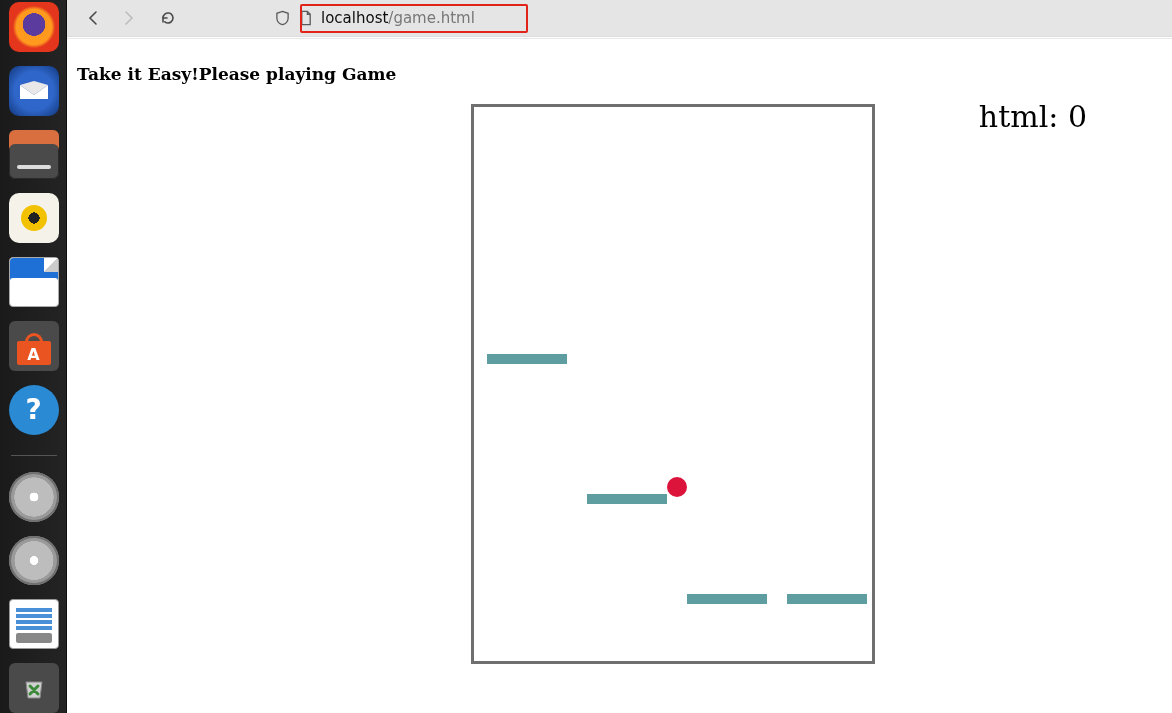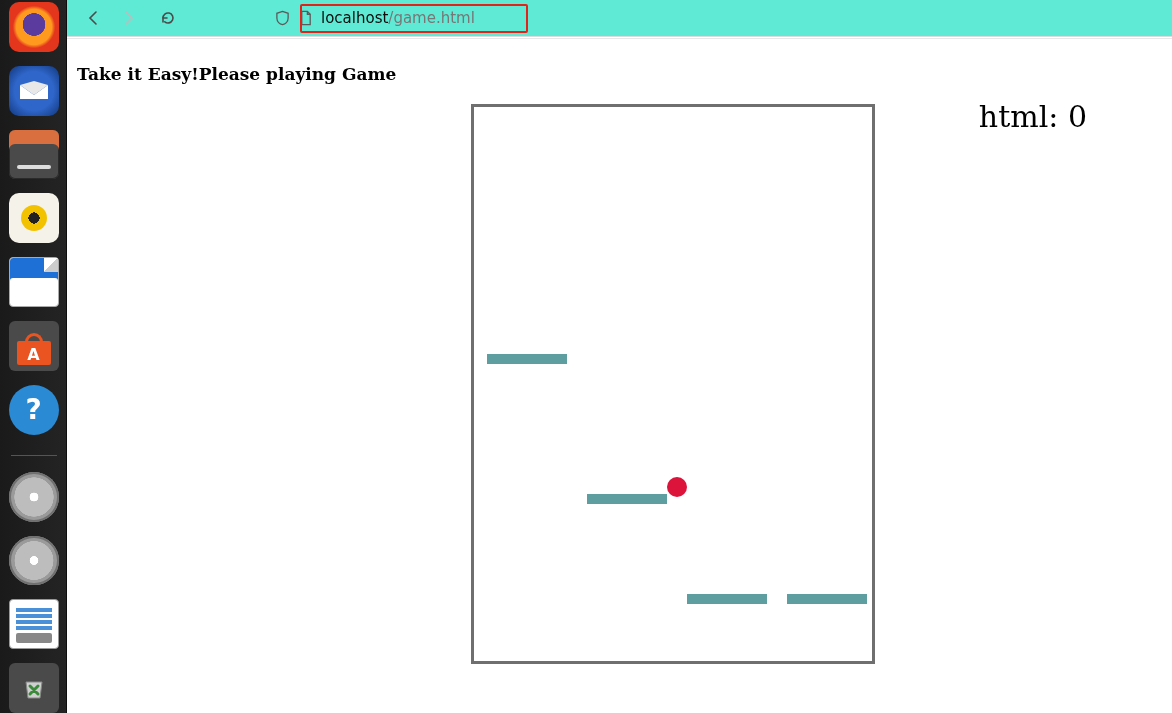--- a/index.html
+++ b/index.html
@@ -32,21 +32,21 @@
   .disk { background: radial-gradient(circle,#fff 0 12%, #bdbdbd 13% 55%, #9a9a9a 56% 100%); border-radius:50%; box-shadow: inset 0 0 0 2px #707070; }
   .textedit { background:#fff; border:1px solid #999; border-radius:4px; }
   .textedit::before { content:""; position:absolute; left:6px; right:6px; top:8px; height:4px; background:#4a90d9; box-shadow:0 6px 0 #4a90d9, 0 12px 0 #4a90d9, 0 18px 0 #4a90d9; }
   .textedit::after { content:""; position:absolute; left:6px; right:6px; bottom:5px; height:10px; background:#888; border-radius:2px; }
   .trash { background:#4a4a4a; border-radius:6px; }
   .trash svg { width:32px; height:32px; }
 
   
   .browser {
     position:absolute; left:67px; top:0; right:0; height:37px;
-    background:#5eead4; border-bottom:1px solid #d2d2d3;
+    background:#e5e5e5; border-bottom:1px solid #d2d2d3;
     display:flex; align-items:center; padding:0 12px; gap:4px;
   }
   .nav-btn { width:30px; height:30px; display:flex; align-items:center; justify-content:center; border-radius:4px; color:#5c5c5c; }
   .nav-btn.disabled { color:#b8b8b8; }
   .addr-wrap { position:relative; margin-left:80px; display:flex; align-items:center; height:30px; }
   .addr-icons { display:flex; align-items:center; gap:8px; padding:0 8px; color:#5b5b5b; }
   .addr-text { font-size:15px; color:#0c0c0c; font-family:"DejaVu Sans", sans-serif; }
   .addr-text .path { color:#777; }
   .highlight-box { position:absolute; left:300px; top:4px; width:228px; height:29px; border:2px solid #e2231a; border-radius:2px; pointer-events:none; }
 

